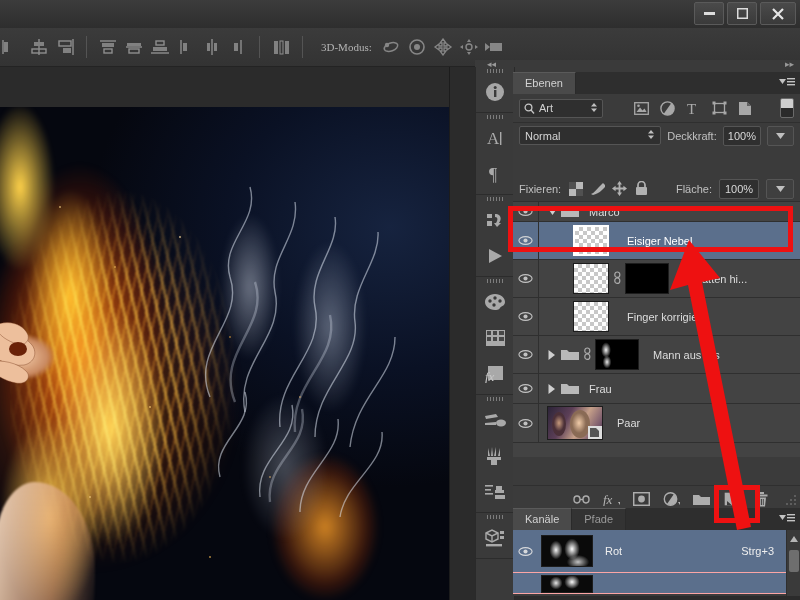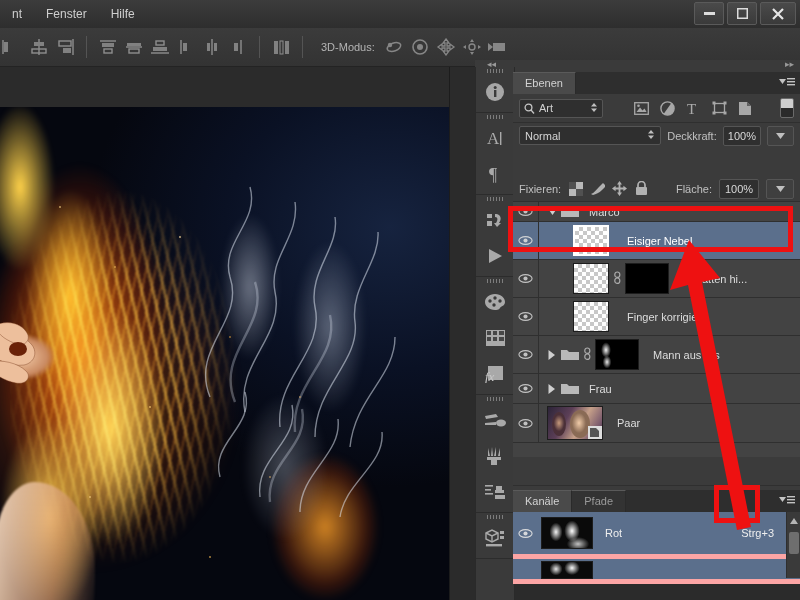--- a/index.html
+++ b/index.html
@@ -27,21 +27,21 @@
   .menu-item{padding:0 12px;height:28px;line-height:28px;color:#cfcfcf;font-size:12px;}
 
   
   .optionsbar{position:absolute;left:0;top:28px;width:800px;height:38px;
     background:linear-gradient(#3b3b3b,#333333);border-bottom:1px solid #232323;
     display:flex;align-items:center;}
   .opt-group{display:flex;align-items:center;height:38px;}
   .opt-sep{width:1px;height:22px;background:#545454;margin:0 8px;}
   .align-ico{width:22px;height:22px;margin:0 2px;position:relative;opacity:.72;}
   .align-ico svg{display:block;}
-  .label3d{color:#b4b4b4;font-size:11px;margin:0 6px 0 10px;}
+  .label3d{color:#b4b4b4;font-size:11px;margin:0 6px 0 10px;font-family:Liberation Serif, serif;}
   .d3-ico{width:24px;height:22px;margin:0 1px;opacity:.7;display:flex;align-items:center;justify-content:center;}
   .credit{position:absolute;right:8px;top:8px;width:222px;height:21px;
     background:#2e2e2e;border:1px solid #555;border-radius:2px;
     display:flex;align-items:center;padding:0 6px;box-sizing:border-box;}
   .credit span{font-size:11px;color:#cfcfcf;white-space:nowrap;overflow:hidden;}
   .spinner{margin-left:auto;display:flex;flex-direction:column;line-height:5px;
     font-size:8px;color:#c0c0c0;}
 
   
   .canvaswrap{position:absolute;left:0;top:67px;width:450px;height:533px;
@@ -123,47 +123,42 @@
   .linkico{width:10px;margin:0 3px;text-align:center;opacity:.8;}
   .maskthumb{width:44px;height:31px;border:1px solid #1d1d1d;box-sizing:border-box;background:#000;}
   .layername{margin-left:10px;font-size:11px;color:#ddd;white-space:nowrap;}
   .layerrow.selected .layername{color:#fff;}
 
   .panelbtns{height:26px;background:#3b3b3b;display:flex;align-items:center;
     justify-content:flex-end;gap:13px;padding-right:8px;border-top:1px solid #2f2f2f;}
   .pbtn{width:17px;height:17px;opacity:.85;display:flex;align-items:center;justify-content:center;}
 
   
-  .panel2{position:absolute;left:513px;top:490px;width:287px;height:88px;background:#3b3b3b;}
+  .panel2{position:absolute;left:513px;top:508px;width:287px;height:88px;background:#3b3b3b;}
   .chanrow{height:42px;display:flex;align-items:center;background:#5b6f8c;
-    border-bottom:5px solid #fca5a5;}
+    border-bottom:1px solid #fca5a5;}
   .chanrow.partial{height:20px;}
   .chanthumb{width:52px;height:32px;margin-left:4px;border:1px solid #1d1d1d;box-sizing:border-box;
     overflow:hidden;position:relative;background:#111;}
   .channame{margin-left:12px;font-size:11px;color:#eee;}
   .chankey{margin-left:auto;margin-right:26px;font-size:11px;color:#eee;}
   .scrollbar{position:absolute;right:0;top:22px;width:13px;bottom:0;background:#3a3a3a;border-left:1px solid #2e2e2e;}
   .scrollthumb{position:absolute;right:1px;top:20px;width:10px;height:22px;background:#6e6e6e;border-radius:2px;}
   .scrollup{position:absolute;right:2px;top:4px;width:8px;height:8px;}
 
   
   .anno-rect{position:absolute;border:5px solid #ee1111;box-sizing:border-box;}
   .anno-arrow{position:absolute;left:610px;top:200px;width:190px;height:330px;pointer-events:none;}
 </style>
 </head>
 <body>
 
 <div class="app">
 
   <div class="titlebar">
-    <div class="menubar">
-      <div class="menu-item">nt</div>
-      <div class="menu-item">Fenster</div>
-      <div class="menu-item">Hilfe</div>
-    </div>
     <div class="winbtns">
       <div class="winbtn">
         <svg width="11" height="3">
             <rect x="0" y="0" width="11" height="3" fill="#dcdcdc"></rect>
           </svg>
       </div>
       <div class="winbtn">
         <svg width="11" height="11">
             <rect x="0.5" y="0.5" width="10" height="10" fill="none" stroke="#dcdcdc" stroke-width="2"></rect>
           </svg>

